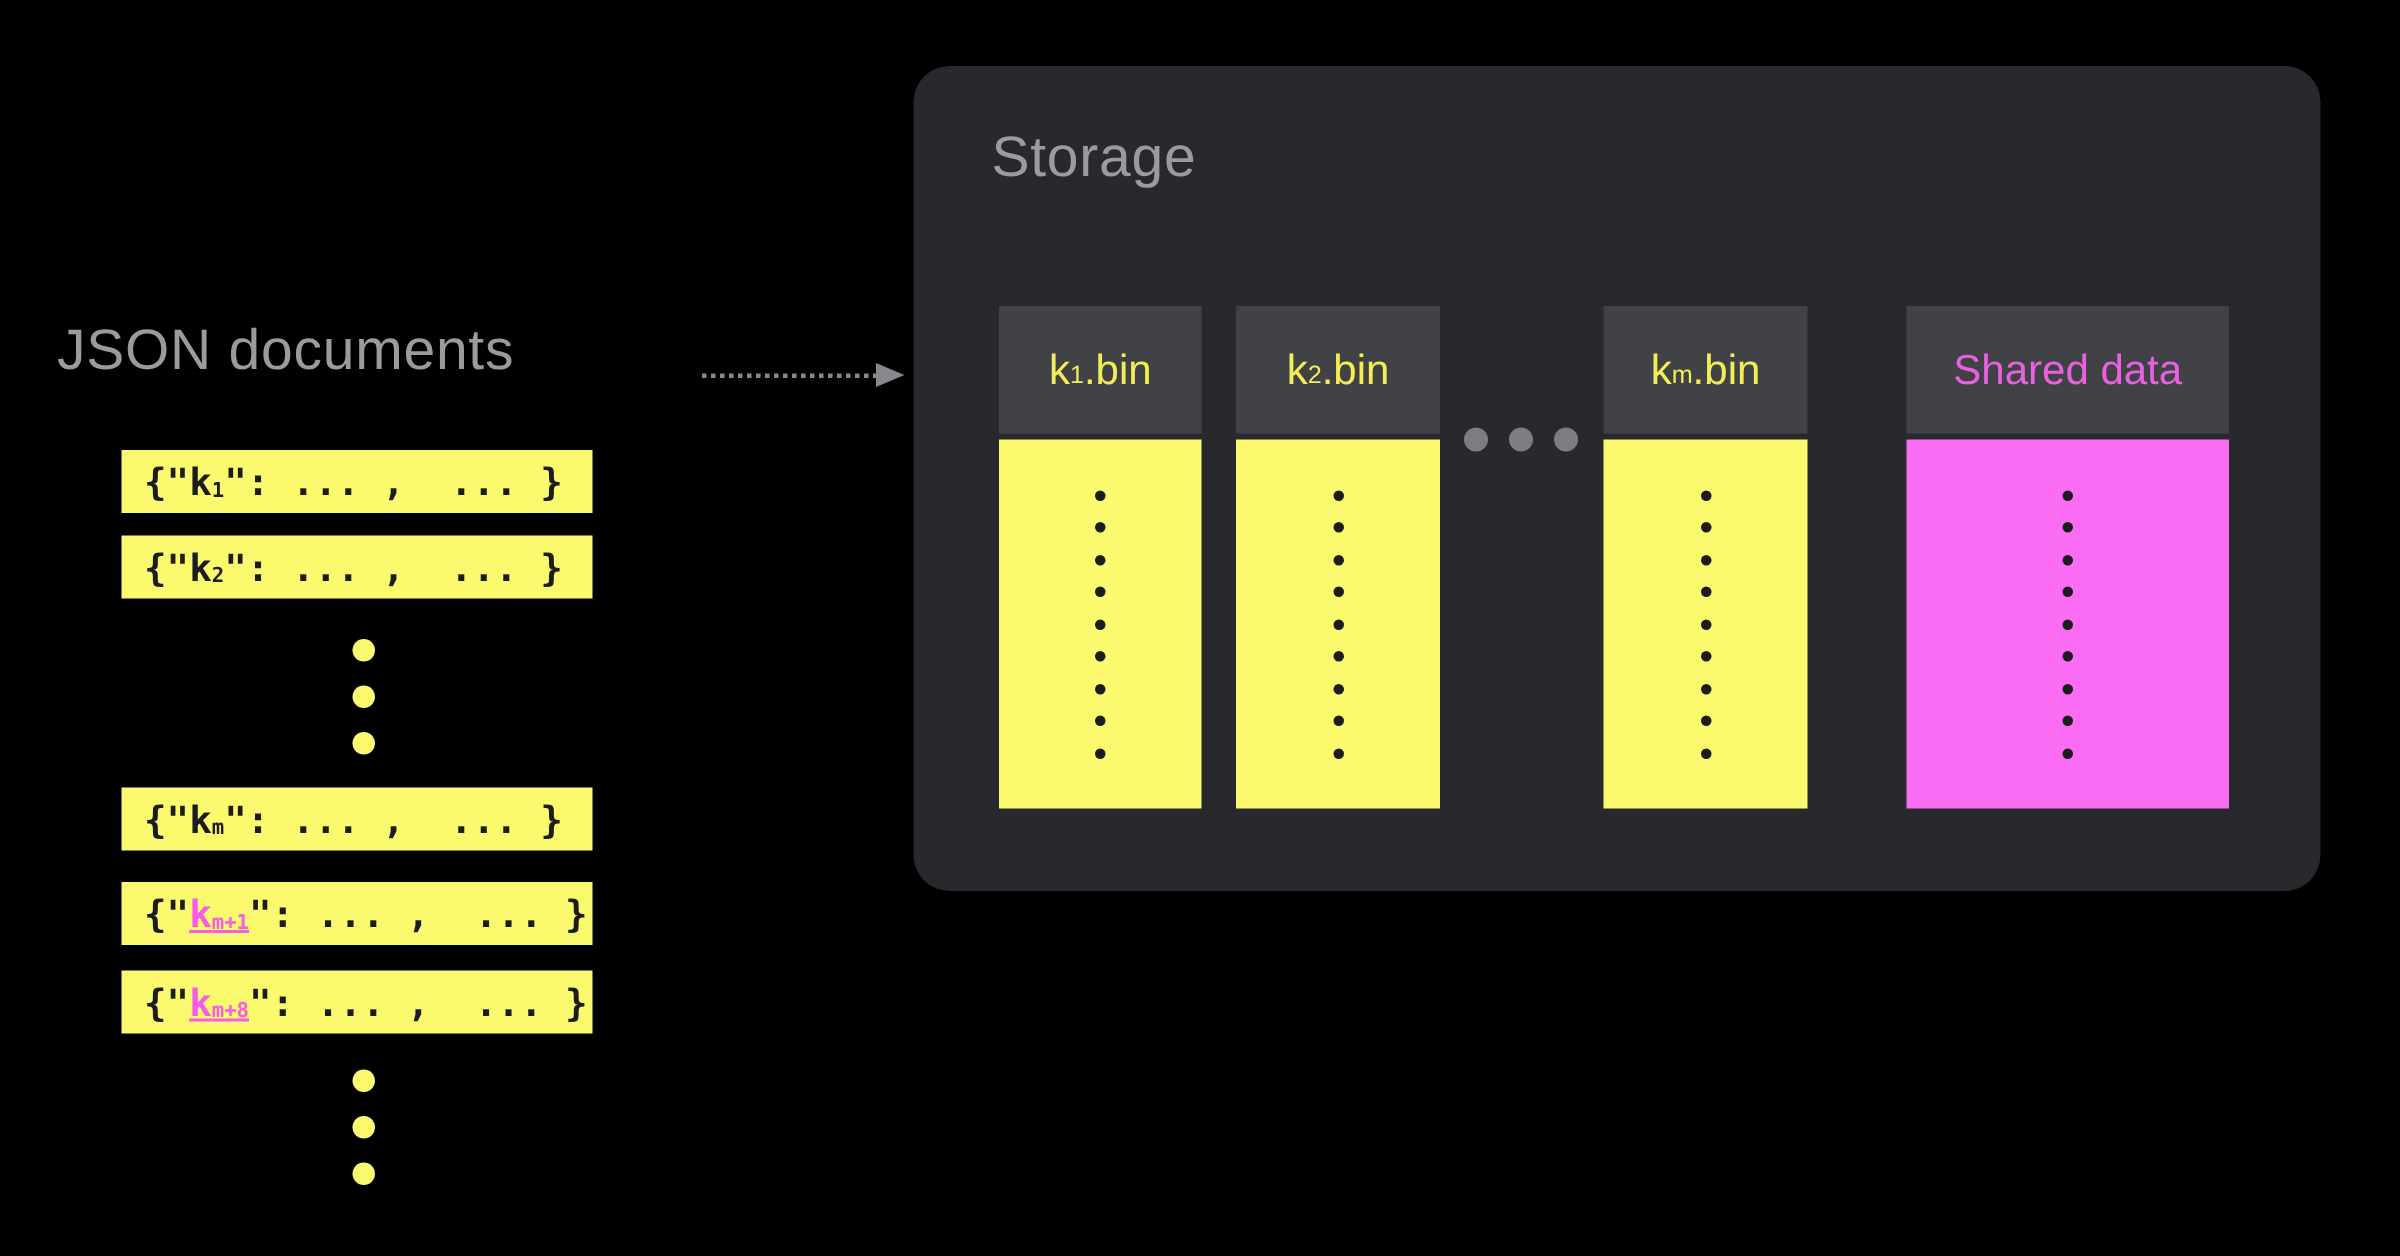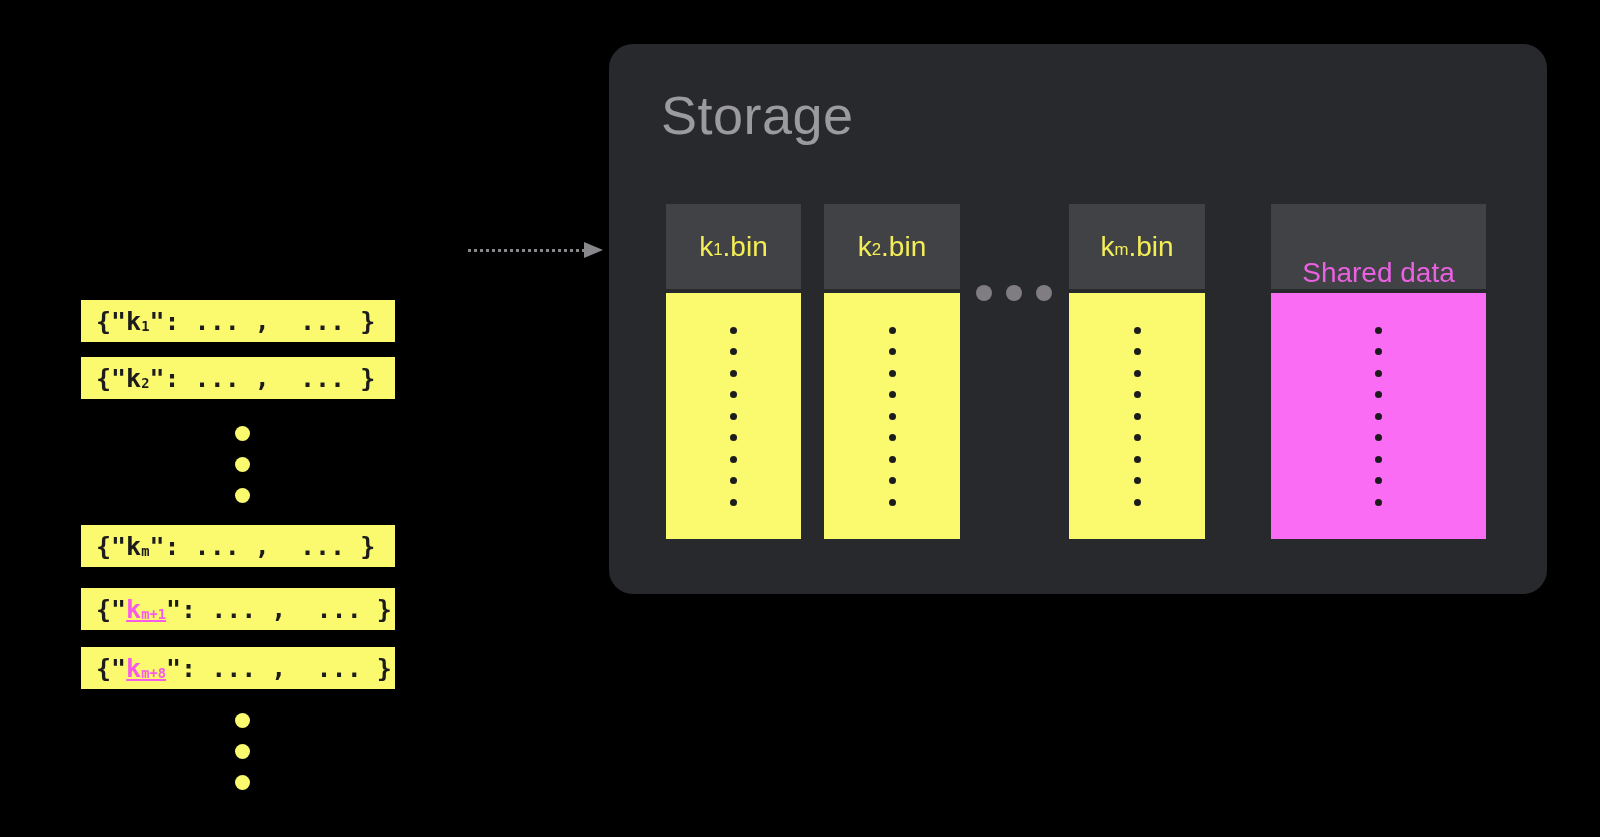--- a/index.html
+++ b/index.html
@@ -26,21 +26,21 @@
     --ink: #1c1c1c;
   }
   .stage {
     position: relative;
     width: 1600px;
     height: 837px;
     background: var(--background);
   }
   .big-label {
     position: absolute;
-    font-size: 54px;
+    font-size: 38px;
     font-weight: 300;
     letter-spacing: 0.5px;
     color: var(--gray_text);
     white-space: nowrap;
   }
   
   .doc-row {
     position: absolute;
     left: 81px;
     width: 314px;
@@ -118,21 +118,21 @@
     height: 85px;
     background: var(--header_bg);
     display: flex;
     align-items: center;
     justify-content: center;
     font-size: 28px;
     font-weight: 500;
     white-space: nowrap;
   }
   .col-header.yellow-label { color: var(--yellow_text); }
-  .col-header.magenta-label { color: var(--magenta_text); align-items: flex-end; }
+  .col-header.magenta-label { color: var(--magenta_text); }
   .hsub {
     font-size: 0.6em;
     position: relative;
     bottom: -0.18em;
   }
   .col-body {
     margin-top: 4px;
     height: 246px;
     display: flex;
     flex-direction: column;
@@ -160,20 +160,21 @@
     height: 16px;
     border-radius: 50%;
     background: var(--ellipsis_gray);
   }
 </style>
 </head>
 <body>
 
 <div class="stage">
 
+  <div class="big-label" style="left:38px; top:213px;">JSON documents</div>
 
   <div class="arrow-line"></div>
   <div class="arrow-head"></div>
 
   <div class="doc-row" style="top:300px;">
     <span class="code">{"</span>
       <span class="code key"><span>k</span><span class="msub">1</span></span>
       <span class="code">": ... ,  ... }</span>
   </div>
 

